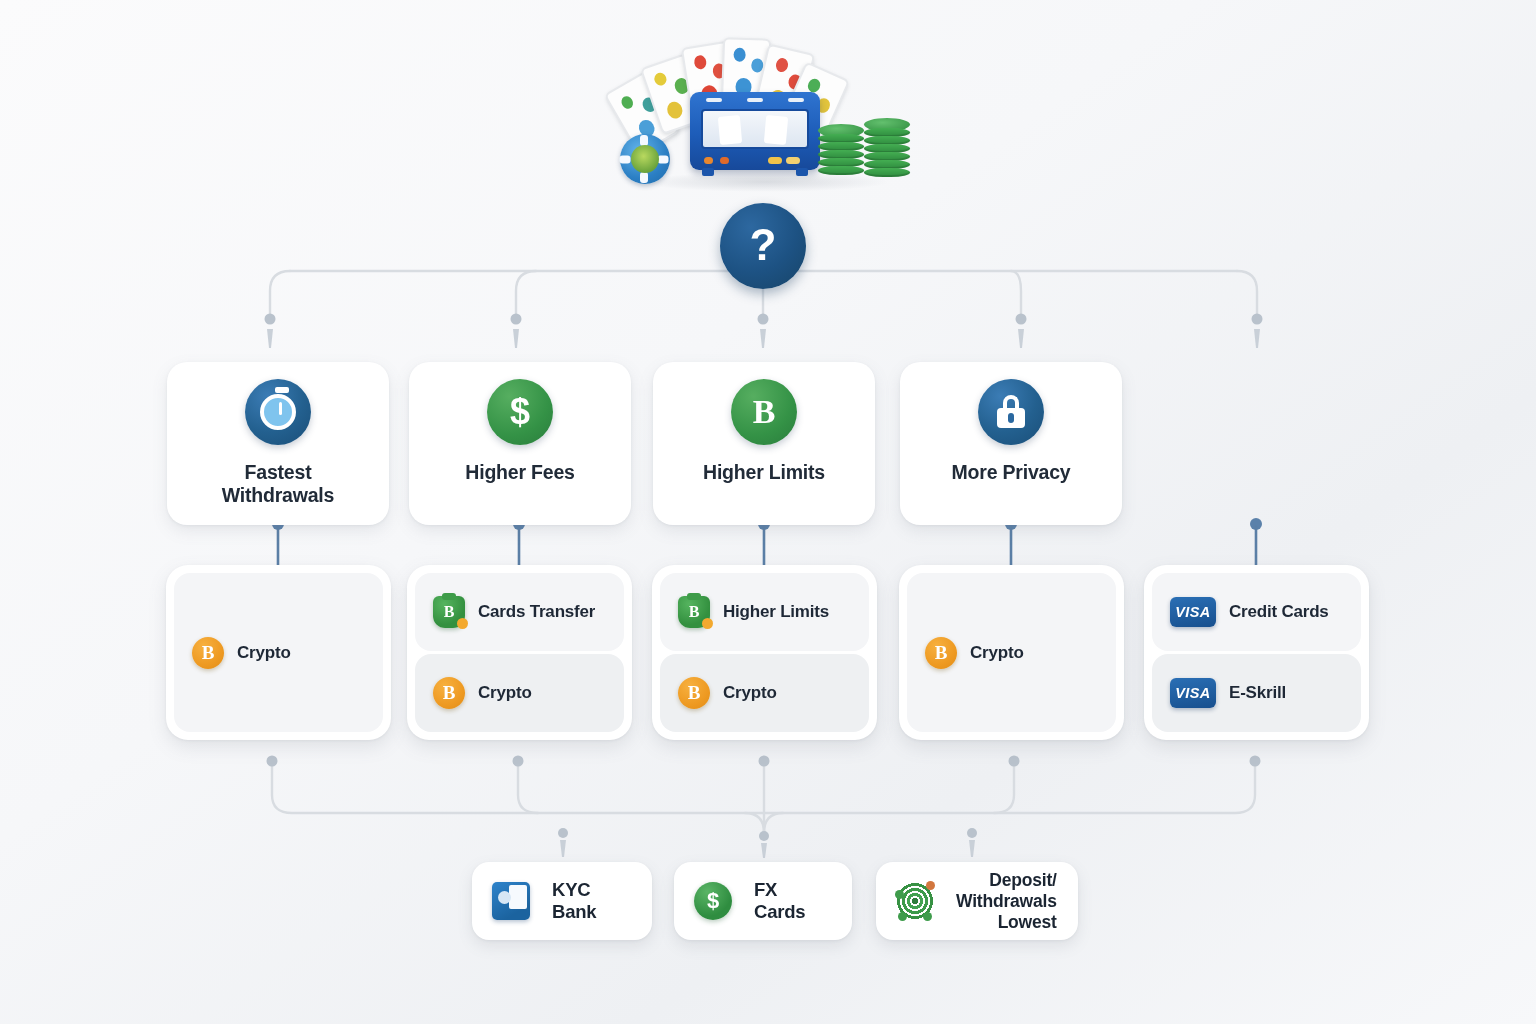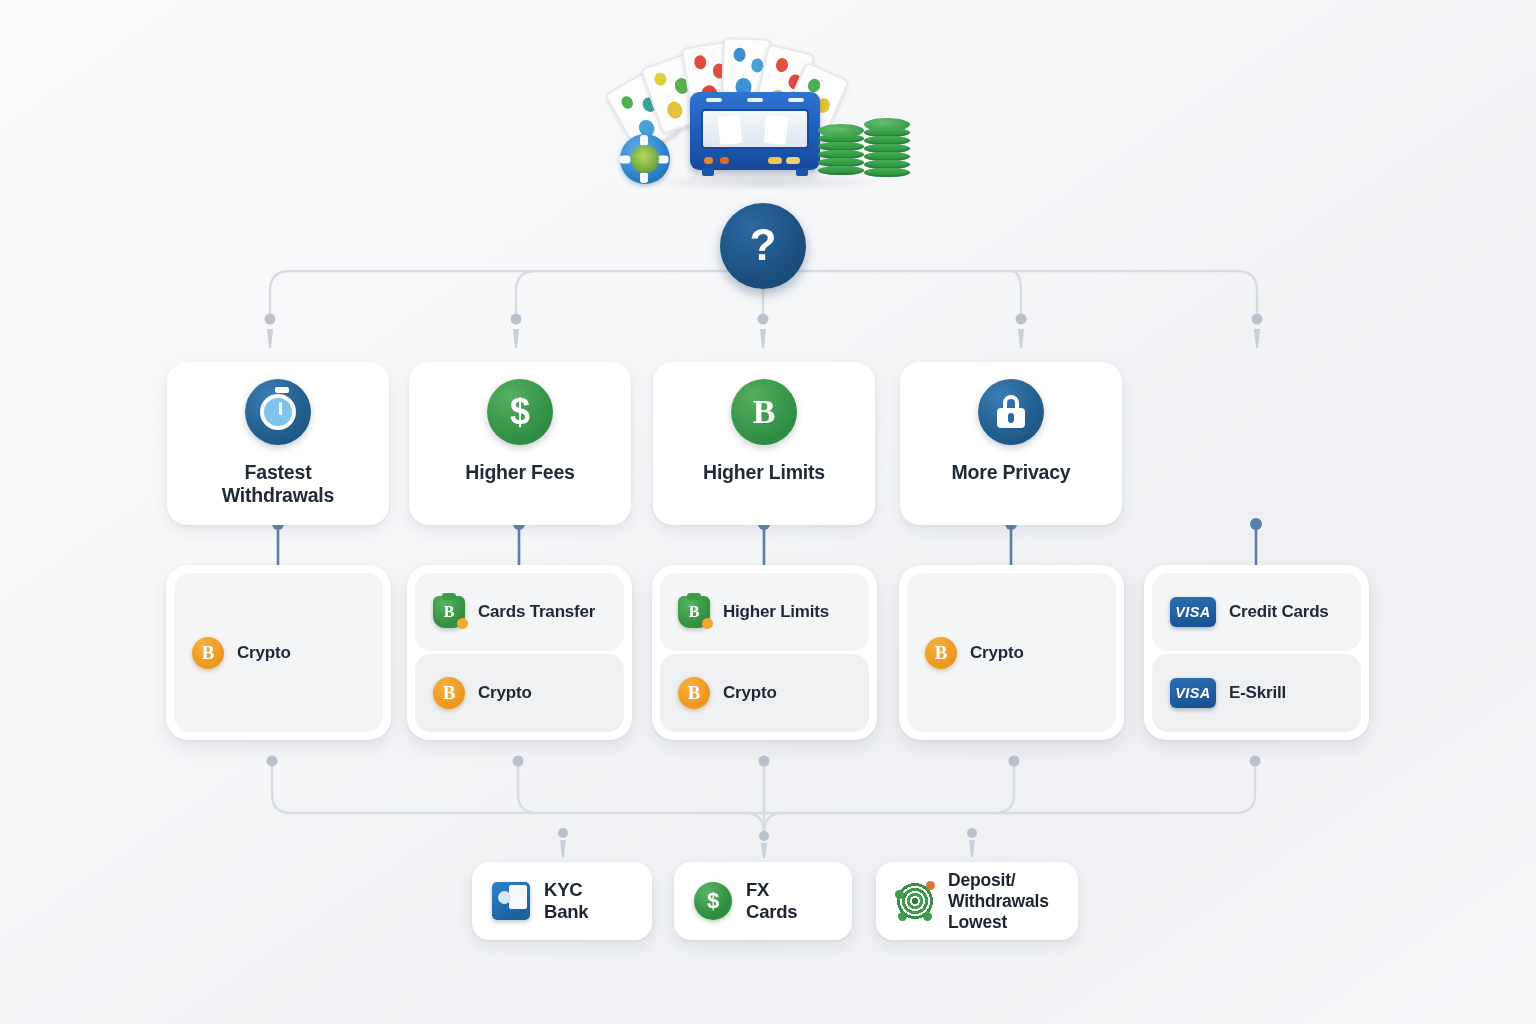--- a/index.html
+++ b/index.html
@@ -226,21 +226,21 @@
   .mi-visa i {
     font-style: italic; color: #ffffff; font-size: 14.5px; font-weight: bold;
     letter-spacing: .4px; font-family: "Liberation Sans", sans-serif;
   }
 
   
   .pill {
     position: absolute; top: 862px; height: 78px;
     background: #ffffff; border-radius: 17px;
     box-shadow: 0 6px 15px rgba(105,115,130,.14), 0 1px 3px rgba(105,115,130,.10);
-    display: flex; align-items: center; gap: 14px; padding: 0 20px;
+    display: flex; align-items: center; gap: 22px; padding: 0 20px;
   }
   .pill .ptxt {
     color: #1b2532; font-size: 18.5px; font-weight: bold; line-height: 1.2;
     letter-spacing: -.2px;
   }
   .pi { width: 38px; height: 38px; flex: 0 0 38px; position: relative; }
   .pi-kyc {
     border-radius: 5px;
     background: linear-gradient(150deg, #2e83cb, #1b639f 75%);
     box-shadow: 0 2px 4px rgba(20,60,110,.3);
@@ -518,20 +518,20 @@
     </span>
   </div>
 
   <div class="pill" style="left:876px; width:202px;">
     <span class="pi pi-target">
       <span class="nub tr"></span>
         <span class="nub tl"></span>
       <span class="nub bl"></span>
         <span class="nub br"></span>
     </span>
-    <span class="ptxt" style="font-size:17.5px;">
+    <span class="ptxt" style="font-size:17.5px;text-align:right;">
       <div>Deposit/</div>
       <div>Withdrawals</div>
       <div>Lowest</div>
     </span>
   </div>
 
 </div>
 
 </body></html>

